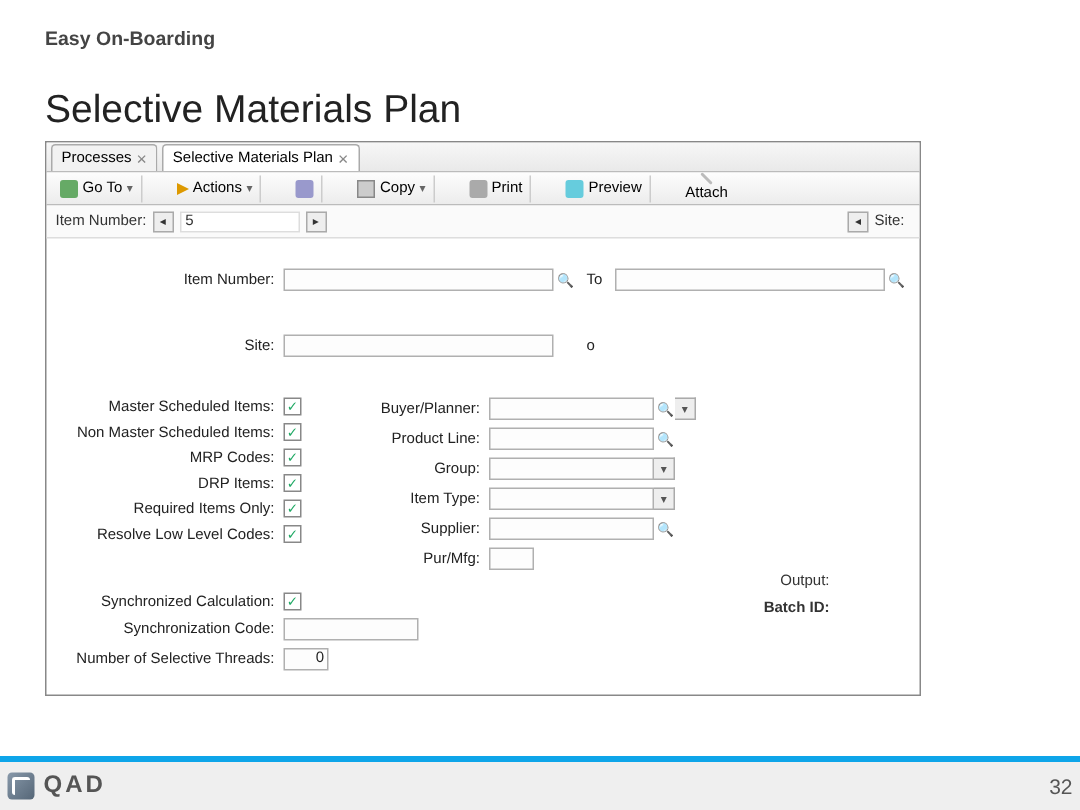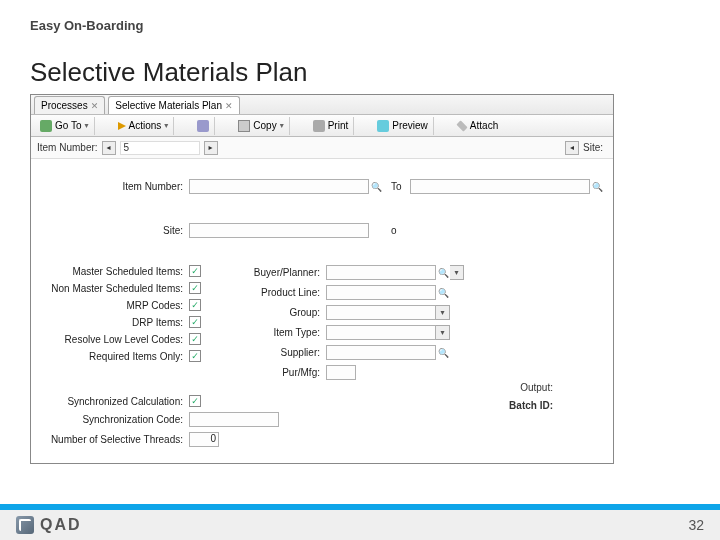--- a/index.html
+++ b/index.html
@@ -7,21 +7,21 @@
   .slide { padding: 18px 30px 0 30px; }
   .eyebrow { font-size: 13px; font-weight: bold; color: #444; margin-bottom: 24px; }
   .title { font-size: 26px; font-weight: normal; color: #222; margin-bottom: 6px; }
   .app-frame { border: 1px solid #888; background: #fff; width: 584px; height: 370px; position: relative; overflow: hidden; }
   .tabbar { height: 20px; background: linear-gradient(#f7f7f7,#e9e9e9); border-bottom: 1px solid #bbb; display: flex; align-items: flex-end; font-size: 10px; }
   .tab { height: 18px; padding: 2px 6px; border: 1px solid #aaa; border-bottom: none; background: #f2f2f2; margin-left: 3px; display: flex; align-items: center; gap: 3px; border-radius: 3px 3px 0 0; }
   .tab.active { background: #fff; }
   .tab .x { font-size: 9px; color: #888; }
   .toolbar { height: 22px; background: linear-gradient(#fdfdfd,#ececec); border-bottom: 1px solid #bbb; display: flex; align-items: center; font-size: 10px; padding-left: 4px; gap: 18px; }
   .tbtn { display: flex; align-items: center; gap: 3px; padding: 1px 5px; border-right: 1px solid #ccc; height: 18px; }
-  .tbtn:last-child { border-right: none; }
+  .tbtn:last-child { border-right: none; flex-direction: column; }
   .ico { width: 12px; height: 12px; display: inline-block; }
   .ico-goto { background: #6a6; border-radius: 2px; }
   .ico-flag { width: 0; height: 0; border-left: 8px solid #d90; border-top: 4px solid transparent; border-bottom: 4px solid transparent; }
   .ico-save { background: #99c; border-radius: 2px; }
   .ico-copy { background: #ccc; border: 1px solid #888; }
   .ico-print { background: #aaa; border-radius: 2px; }
   .ico-prev { background: #6cd; border-radius: 2px; }
   .ico-clip { background: #bbb; transform: rotate(45deg); border-radius: 1px; width:10px; height:6px; }
   .caret { font-size: 8px; color: #666; }
   .headerrow { height: 22px; background: #fafafa; border-bottom: 1px solid #ddd; display: flex; align-items: center; font-size: 10px; padding-left: 6px; gap: 6px; color: #333; }
@@ -40,21 +40,21 @@
   .to { margin: 14px 8px; }
   .chk { width: 12px; height: 12px; border: 1px solid #888; display:inline-flex; align-items:center; justify-content:center; font-size:9px; color:#2a6; }
   .chk.checked::before { content: "✓"; }
   .sectgap { height: 10px; }
   .twocol { display: flex; }
   .col { display: flex; flex-direction: column; }
   .colL .lbl { width: 150px; }
   .colR .lbl { width: 95px; }
   .colR .inp { width: 110px; }
   .dd { width: 14px; height: 15px; border:1px solid #aaa; border-left:none; display:inline-flex; align-items:center; justify-content:center; font-size:8px; color:#555; background:#eee; }
-  .footerbar { position: absolute; bottom: 0; left: 0; right: 0; height: 36px; background: #efefef; border-top: 6px solid #0ea5e9; display: flex; align-items: center; padding: 0 16px; }
+  .footerbar { position: absolute; bottom: 0; left: 0; right: 0; height: 36px; background: #efefef; border-top: 4px solid #0ea5e9; display: flex; align-items: center; padding: 0 5px; }
   .logo { display: flex; align-items: center; gap: 6px; }
   .logo-sq { width: 18px; height: 18px; background: linear-gradient(135deg,#89a,#567); border-radius: 3px; position: relative; }
   .logo-sq::after { content:""; position:absolute; inset:3px; border:2px solid #fff; border-radius:2px; border-right:none; border-bottom:none; }
   .logo-txt { font-weight: bold; letter-spacing: 2px; color: #555; font-size: 16px; }
   .pagenum { margin-left: auto; font-size: 14px; color: #555; }
   .outline { position: absolute; right: 60px; bottom: 70px; font-size: 10px; color: #333; margin-left: 20px; }
   .batchline { position: absolute; right: 60px; bottom: 52px; font-size: 10px; color: #333; font-weight: bold; }
 </style>
 </head>
 <body>
@@ -154,25 +154,25 @@
             </div>
           <div class="row">
               <span class="lbl">MRP Codes:</span>
               <span class="chk checked"></span>
             </div>
           <div class="row">
               <span class="lbl">DRP Items:</span>
               <span class="chk checked"></span>
             </div>
           <div class="row">
+              <span class="lbl">Required Items Only:</span>
+              <span class="chk checked"></span>
+            </div>
+          <div class="row">
               <span class="lbl">Resolve Low Level Codes:</span>
-              <span class="chk checked"></span>
-            </div>
-          <div class="row">
-              <span class="lbl">Required Items Only:</span>
               <span class="chk checked"></span>
             </div>
         </div>
         <div class="col colR" style="margin-left:30px;">
           <div class="row">
               <span class="lbl">Buyer/Planner:</span>
               <span class="inp" style="width:110px"></span>
               <span class="mag"></span>
               <span class="dd">▾</span>
             </div>

